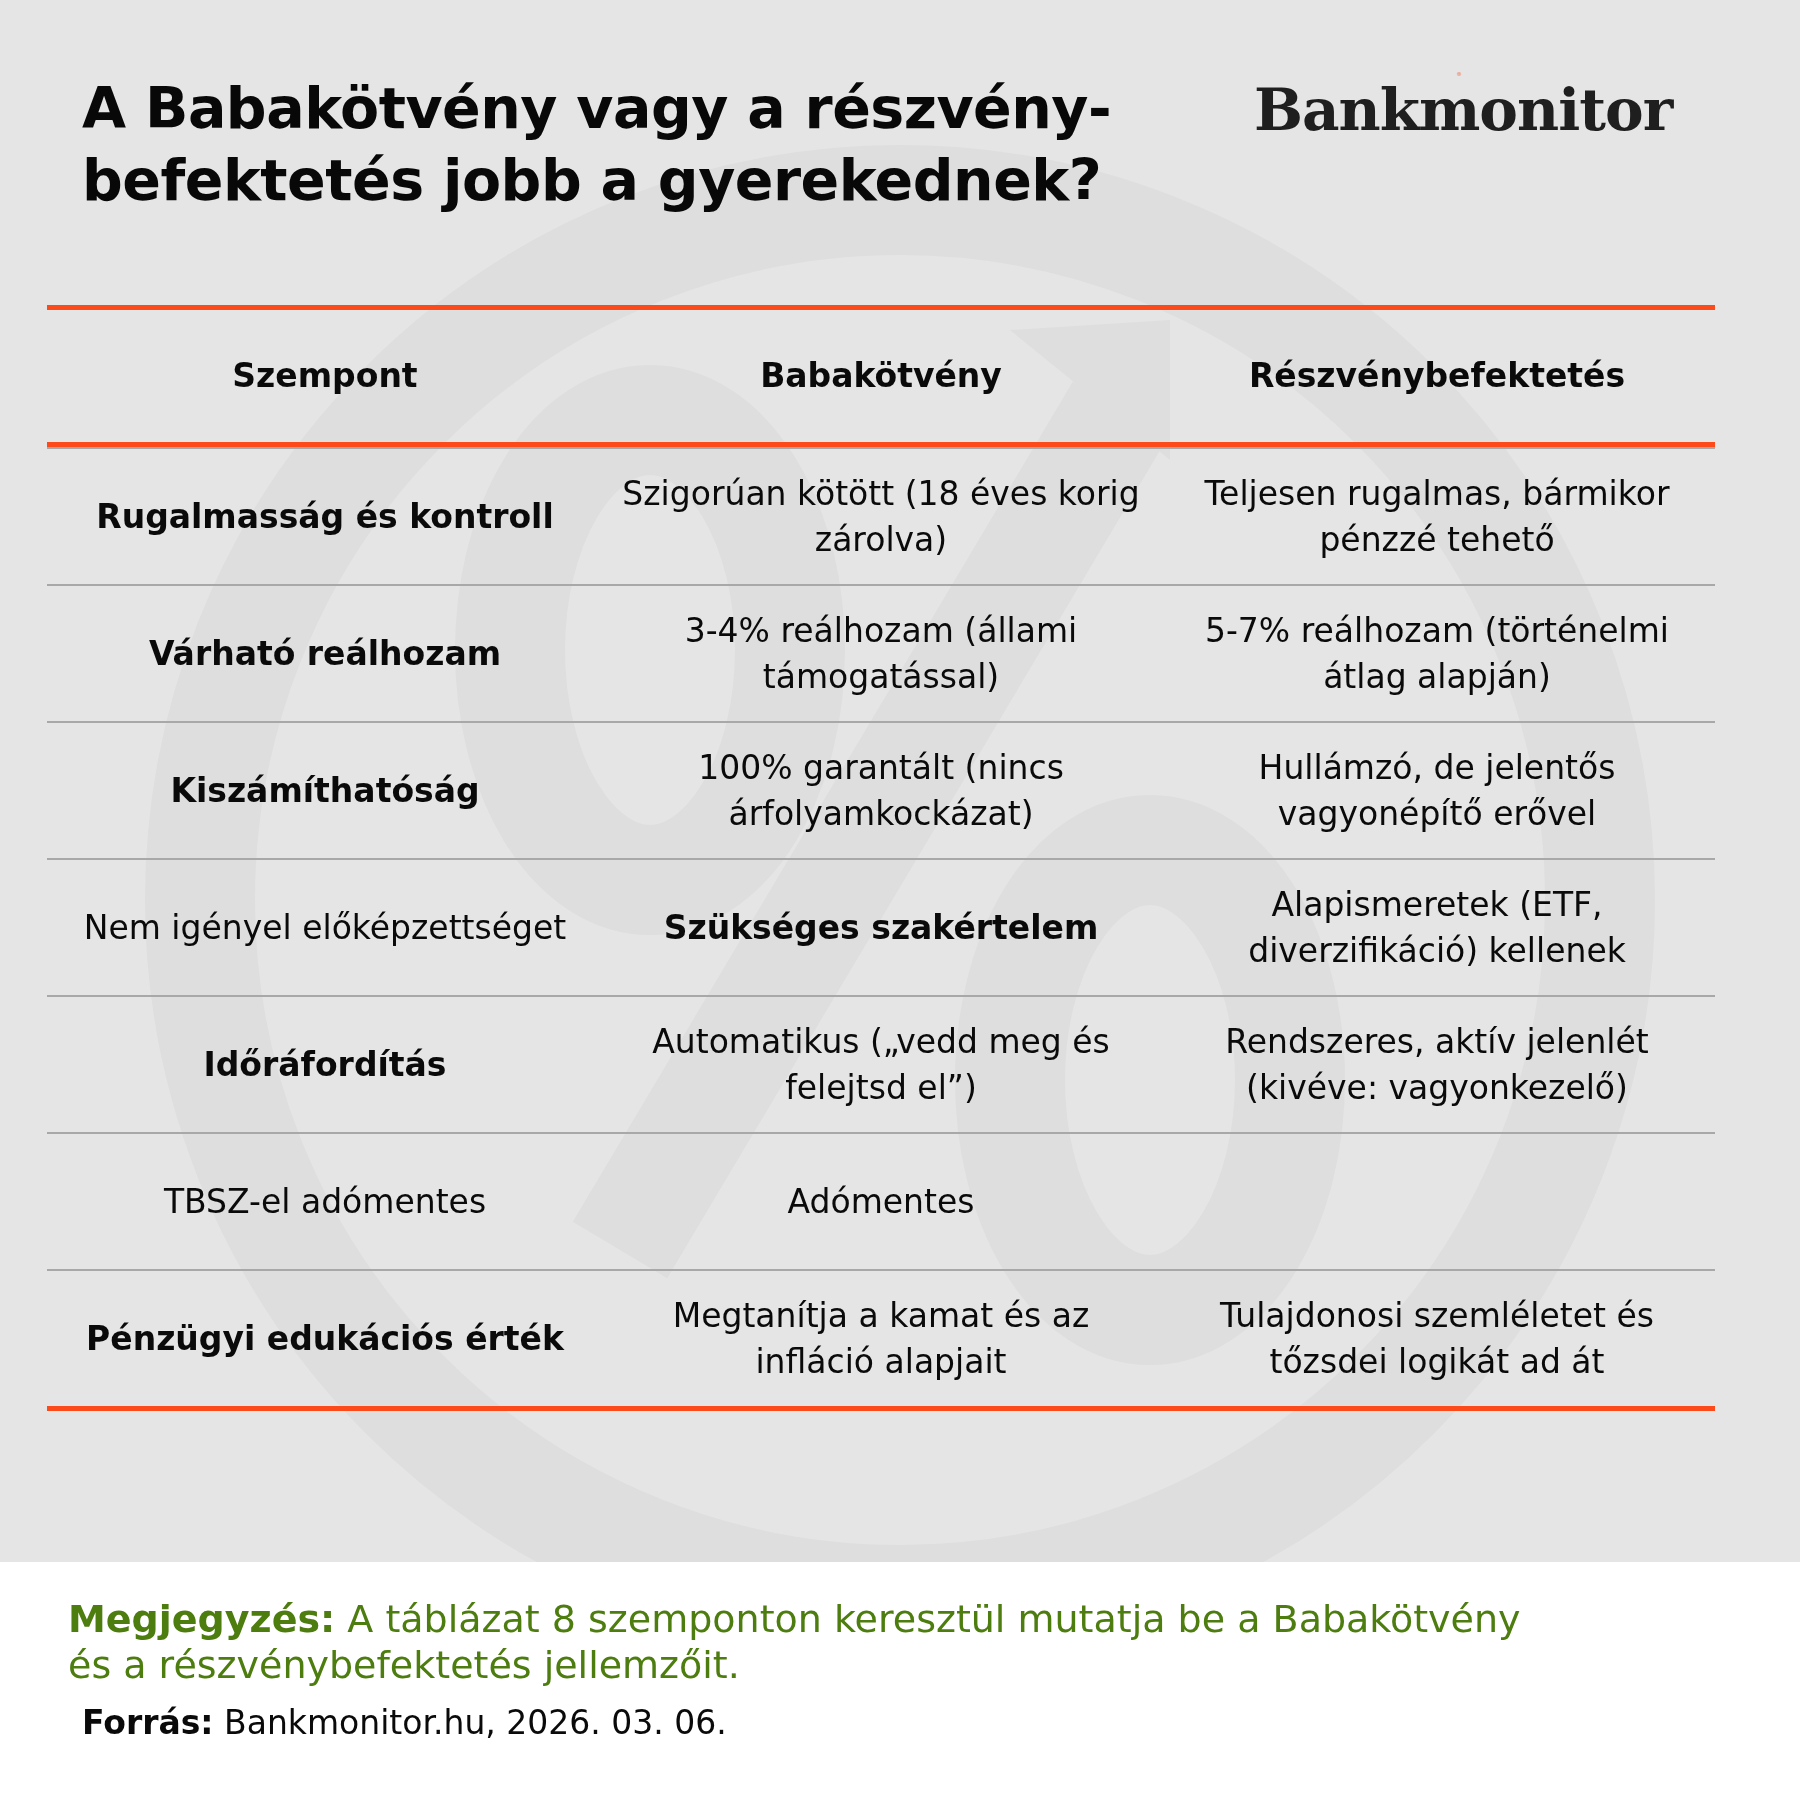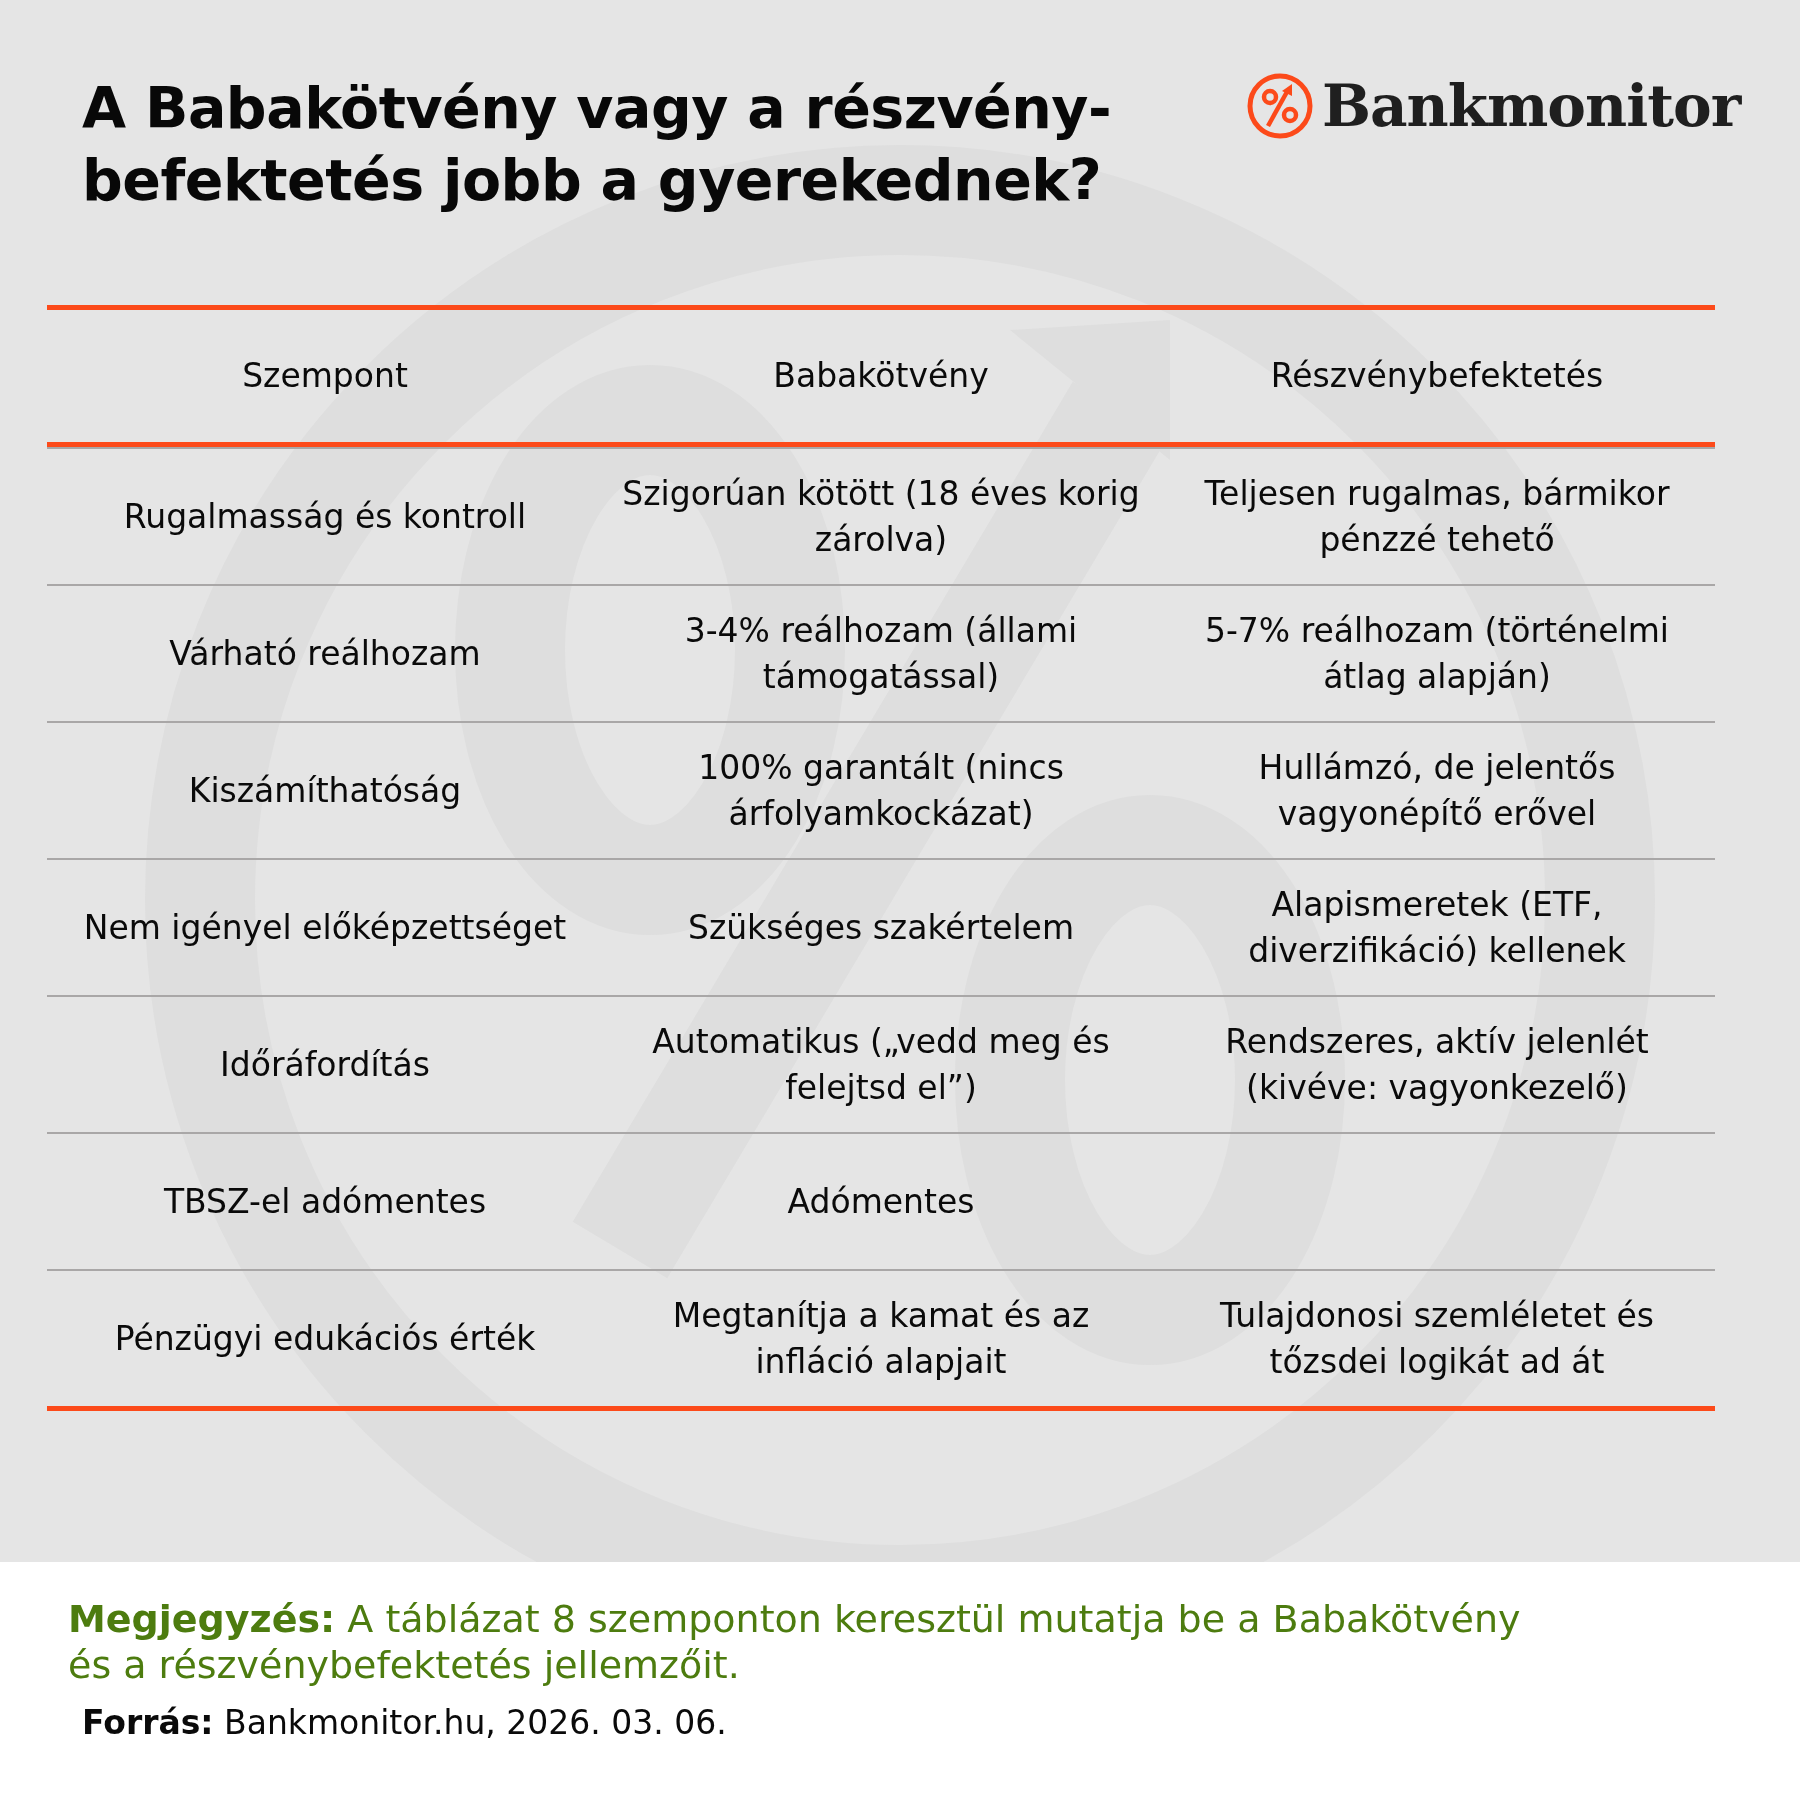--- a/index.html
+++ b/index.html
@@ -14,21 +14,21 @@
     background: #e5e5e5; overflow: hidden;
   }
   .watermark { position: absolute; left: 0; top: 0; }
   .title {
     position: absolute; left: 82px; top: 72px; width: 1100px;
     font-size: 57px; font-weight: bold; line-height: 72px; letter-spacing: -0.5px;
     color: #080808; margin: 0;
   }
   .logo {
     position: absolute; left: 1246px; top: 72px; height: 72px;
-    display: flex; align-items: flex-start;
+    display: flex; align-items: center; flex-direction: column;
   }
   .logo-mark { width: 68px; height: 68px; }
   .logo-word {
     font-family: "DejaVu Serif", "Liberation Serif", serif;
     font-weight: bold; font-size: 58px; color: #1f1f1f; margin-left: 8px;
     letter-spacing: -1px;
   }
   .table {
     position: absolute; left: 47px; top: 305px; width: 1668px;
   }
@@ -36,21 +36,21 @@
   .rule-gray { height: 2px; background: #a9a7a7; }
   .row {
     display: grid; grid-template-columns: 556px 556px 556px;
     height: 135px; align-items: center;
   }
   .row.head { height: 132px; }
   .cell {
     text-align: center; font-size: 33px; line-height: 46px; padding: 0 6px;
     color: #0a0a0a;
   }
-  .cell.key, .head .cell { font-weight: normal; }
+  .cell.key, .head .cell { font-weight: bold; }
   .head .cell { font-size: 33px; }
   .footer-note {
     position: absolute; left: 68px; top: 1596px; width: 1460px;
     font-size: 38px; line-height: 46px; color: #4d7c0f;
   }
   .footer-source {
     position: absolute; left: 82px; top: 1700px; width: 1460px;
     font-size: 33px; line-height: 46px; color: #0a0a0a;
   }
   .b { font-weight: bold; }

